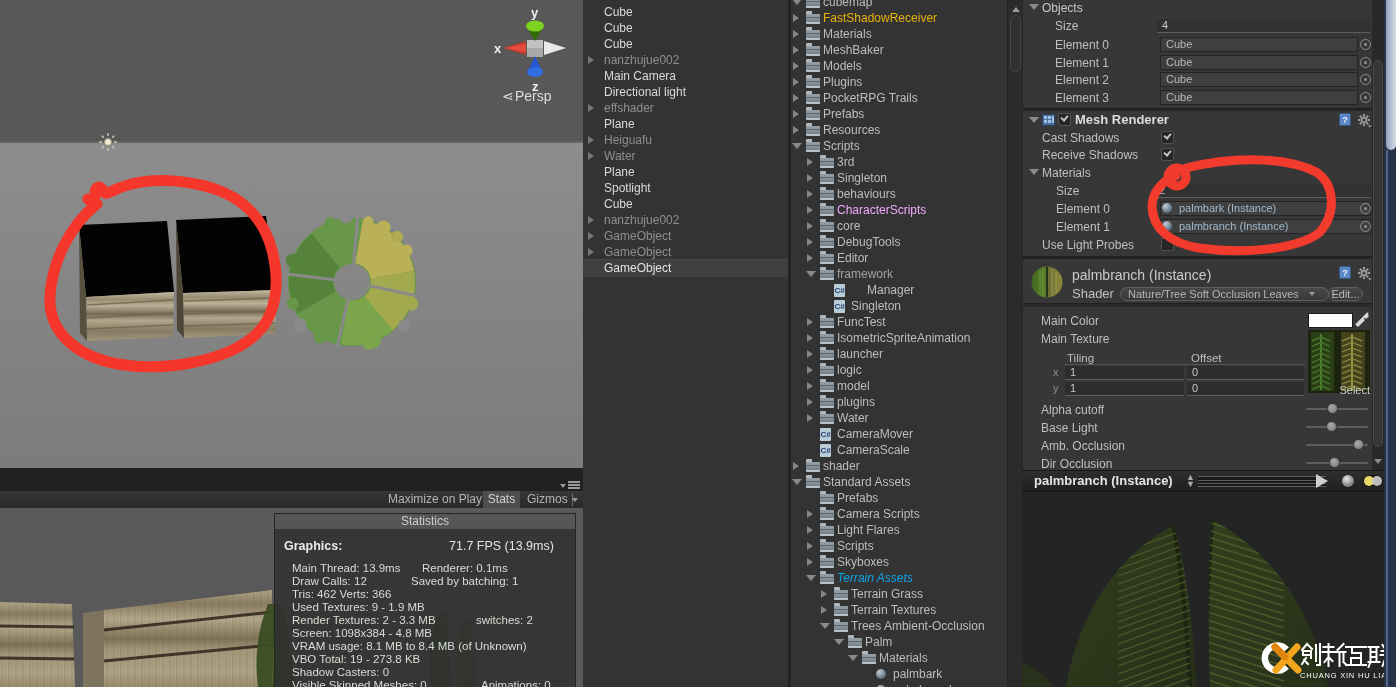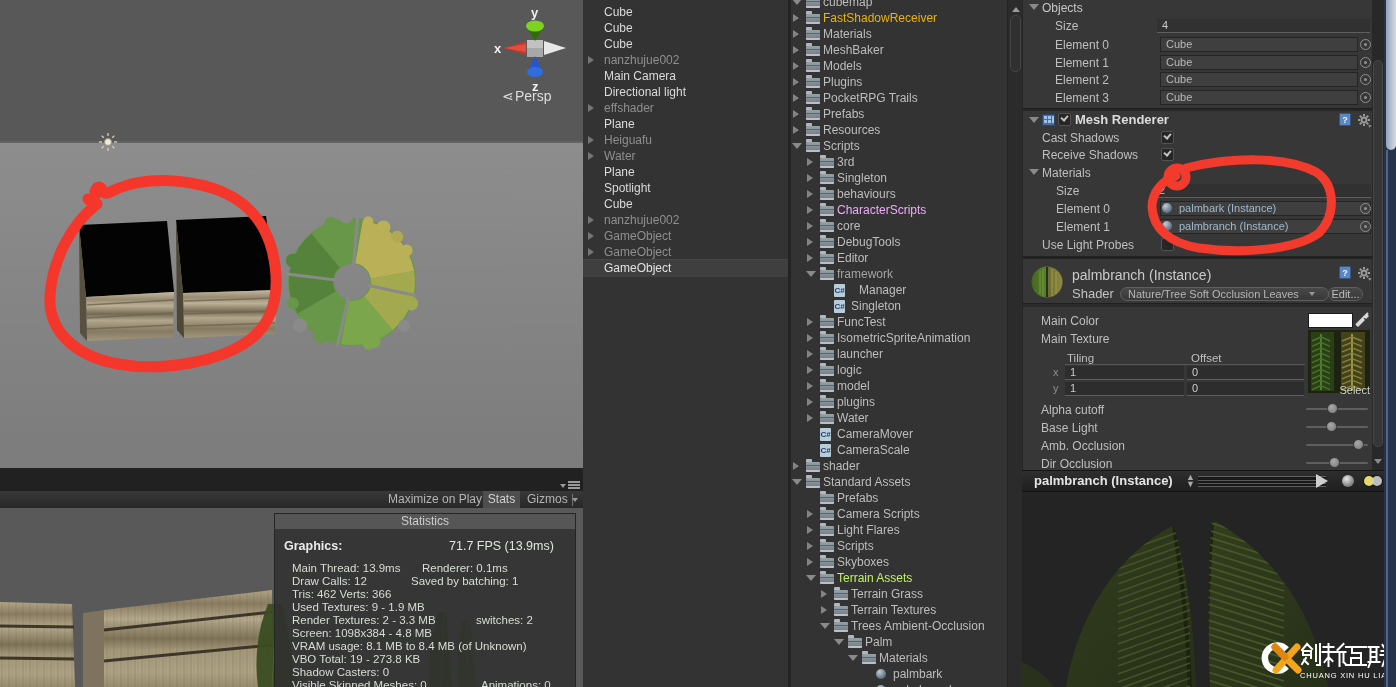--- a/index.html
+++ b/index.html
@@ -275,21 +275,21 @@
 <div class="tr" style="left:16px;top:238px;"></div>
 <div class="folder" style="left:29px;top:238px;"></div>
 <div class="row" style="left:46px;top:234px;color:#bdbdbd;">DebugTools</div>
 <div class="tr" style="left:16px;top:254px;"></div>
 <div class="folder" style="left:29px;top:254px;"></div>
 <div class="row" style="left:46px;top:250px;color:#bdbdbd;">Editor</div>
 <div class="td" style="left:15px;top:271px;"></div>
 <div class="folder" style="left:29px;top:270px;"></div>
 <div class="row" style="left:46px;top:266px;color:#a3a3a3;">framework</div>
 <div class="cs" style="left:43px;top:284px;">C#</div>
-<div class="row" style="left:68px;top:282px;color:#bdbdbd;">Manager</div>
+<div class="row" style="left:76px;top:282px;color:#bdbdbd;">Manager</div>
 <div class="cs" style="left:43px;top:300px;">C#</div>
 <div class="row" style="left:60px;top:298px;color:#bdbdbd;">Singleton</div>
 <div class="tr" style="left:16px;top:318px;"></div>
 <div class="folder" style="left:29px;top:318px;"></div>
 <div class="row" style="left:46px;top:314px;color:#bdbdbd;">FuncTest</div>
 <div class="tr" style="left:16px;top:334px;"></div>
 <div class="folder" style="left:29px;top:334px;"></div>
 <div class="row" style="left:46px;top:330px;color:#bdbdbd;">IsometricSpriteAnimation</div>
 <div class="tr" style="left:16px;top:350px;"></div>
 <div class="folder" style="left:29px;top:350px;"></div>
@@ -325,21 +325,21 @@
 <div class="folder" style="left:29px;top:526px;"></div>
 <div class="row" style="left:46px;top:522px;color:#bdbdbd;">Light Flares</div>
 <div class="tr" style="left:16px;top:542px;"></div>
 <div class="folder" style="left:29px;top:542px;"></div>
 <div class="row" style="left:46px;top:538px;color:#bdbdbd;">Scripts</div>
 <div class="tr" style="left:16px;top:558px;"></div>
 <div class="folder" style="left:29px;top:558px;"></div>
 <div class="row" style="left:46px;top:554px;color:#bdbdbd;">Skyboxes</div>
 <div class="td" style="left:15px;top:575px;"></div>
 <div class="folder" style="left:29px;top:574px;"></div>
-<div class="row" style="left:46px;top:570px;color:#bef264;">Terrain Assets</div>
+<div class="row" style="left:46px;top:570px;color:#0ea5e9;font-style:italic;">Terrain Assets</div>
 <div class="tr" style="left:30px;top:590px;"></div>
 <div class="folder" style="left:43px;top:590px;"></div>
 <div class="row" style="left:60px;top:586px;color:#bdbdbd;">Terrain Grass</div>
 <div class="tr" style="left:30px;top:606px;"></div>
 <div class="folder" style="left:43px;top:606px;"></div>
 <div class="row" style="left:60px;top:602px;color:#bdbdbd;">Terrain Textures</div>
 <div class="td" style="left:29px;top:623px;"></div>
 <div class="folder" style="left:43px;top:622px;"></div>
 <div class="row" style="left:60px;top:618px;color:#bdbdbd;">Trees Ambient-Occlusion</div>
 <div class="td" style="left:43px;top:639px;"></div>

